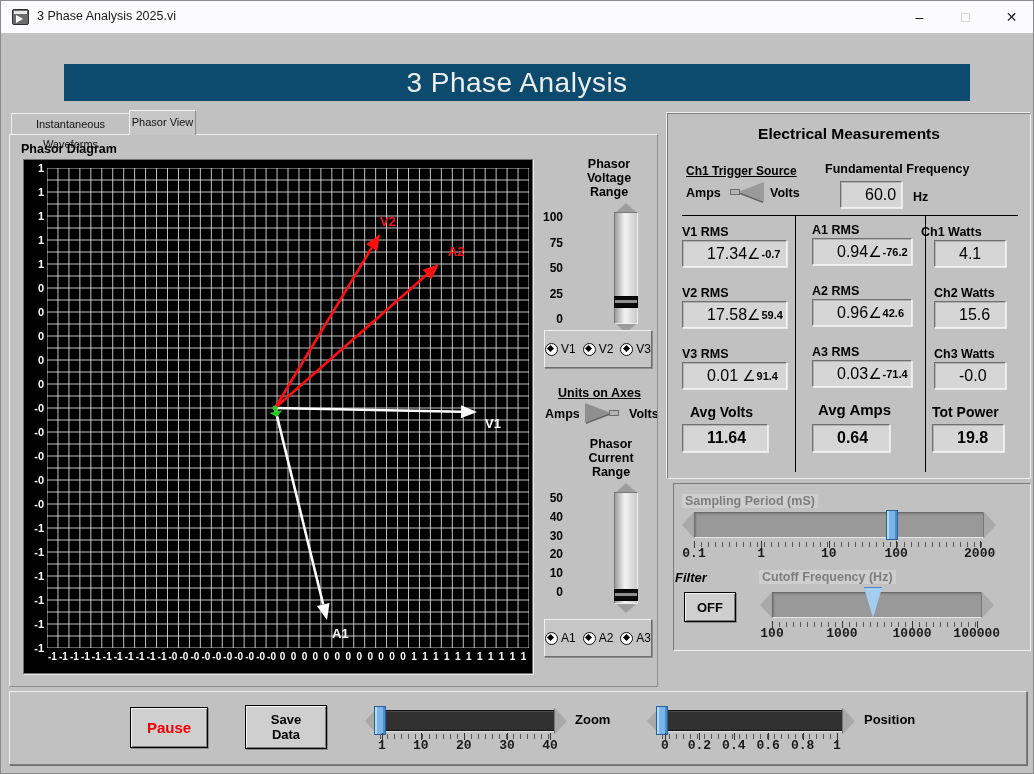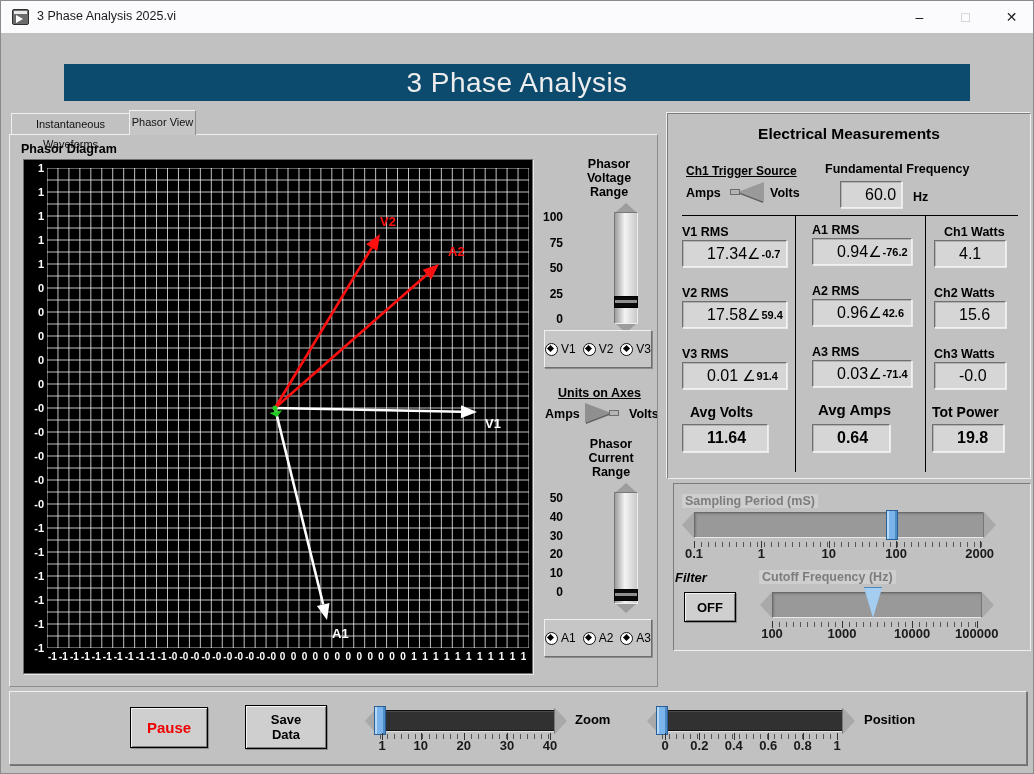--- a/index.html
+++ b/index.html
@@ -79,21 +79,21 @@
 
   
   .samp-panel { position:absolute; left:672px; top:482px; width:358px; height:168px; border:1px solid #7c7c7c; border-bottom-color:#efefef; border-right-color:#efefef;}
   .caption { position:absolute; font-weight:bold; font-size:12.5px; color:#7d7d7d; background:#cecece; padding:0 3px;}
   .hchannel { position:absolute; background:#999; border:1px solid #6a6a6a; border-bottom-color:#e8e8e8; border-right-color:#e8e8e8; box-shadow:inset 1px 1px 2px #7b7b7b;}
   .harrow-l { position:absolute; width:0; height:0; border-top:13px solid transparent; border-bottom:13px solid transparent; border-right:12px solid #a9a9a9; filter:drop-shadow(1px 0 0 #777);}
   .harrow-r { position:absolute; width:0; height:0; border-top:13px solid transparent; border-bottom:13px solid transparent; border-left:12px solid #a9a9a9; filter:drop-shadow(-1px 0 0 #777);}
   .hthumb { position:absolute; width:12px; background:#7ab4ea; border:1px solid #2a6099; box-shadow:inset 2px 0 0 #b8d9f5, inset -2px 0 0 #4d8cc4;}
   .tri-thumb { position:absolute; width:0; height:0; border-left:9px solid transparent; border-right:9px solid transparent; border-top:30px solid #a5cdf0; filter:drop-shadow(0 -1px 0 #4d86bb);}
   .minor-ticks { position:absolute; height:5px; background:repeating-linear-gradient(90deg,#555 0 1px, transparent 1px 7px);}
-  .hscale-lab { position:absolute; transform:translateX(-50%); font-size:13px; font-weight:bold; color:#1a1a1a; white-space:nowrap;}
+  .hscale-lab { position:absolute; transform:translateX(-50%); font-size:13px; font-weight:bold; color:#1a1a1a; white-space:nowrap;font-family:Liberation Mono, monospace;}
   .major-tick { position:absolute; width:1px; height:7px; background:#333;}
 
   .btn3d { position:absolute; background:#cfcfcf; border:1px solid #000; box-shadow:inset 1px 1px 0 #f4f4f4, inset -1px -1px 0 #7e7e7e, 1px 1px 0 #8c8c8c; display:flex; align-items:center; justify-content:center; text-align:center;}
 
   
   .bottom-bar { position:absolute; left:8px; top:690px; width:1018px; height:74px; border:1px solid #efefef; border-bottom-color:#7c7c7c; border-right-color:#7c7c7c; box-shadow:1px 1px 0 #6f6f6f;}
   .darkchannel { position:absolute; height:21px; background:#313131; border:1px solid #111; box-shadow:inset 0 1px 0 #4a4a4a, 0 1px 0 #e3e3e3;}
 </style>
 </head>
 <body>
@@ -449,21 +449,21 @@
     </div>
     <div class="mlabel" style="left:144px; top:231px;">A3 RMS</div>
     <div class="display" style="left:144px; top:246px; width:100px; height:27px;">
       <span class="val">0.03</span>
       <span class="angle">
           <span class="angsym">∠</span>
           <span>-71.4</span>
         </span>
     </div>
 
-    <div class="mlabel" style="left:276px; top:111px;">Ch1 Watts</div>
+    <div class="mlabel" style="left:253px; top:111px;">Ch1 Watts</div>
     <div class="display" style="left:266px; top:126px; width:72px; height:27px;">
         <span class="val">4.1</span>
       </div>
     <div class="mlabel" style="left:266px; top:172px;">Ch2 Watts</div>
     <div class="display" style="left:266px; top:187px; width:72px; height:27px;">
         <span class="val">15.6</span>
       </div>
     <div class="mlabel" style="left:266px; top:233px;">Ch3 Watts</div>
     <div class="display" style="left:266px; top:248px; width:72px; height:27px;">
         <span class="val">-0.0</span>

